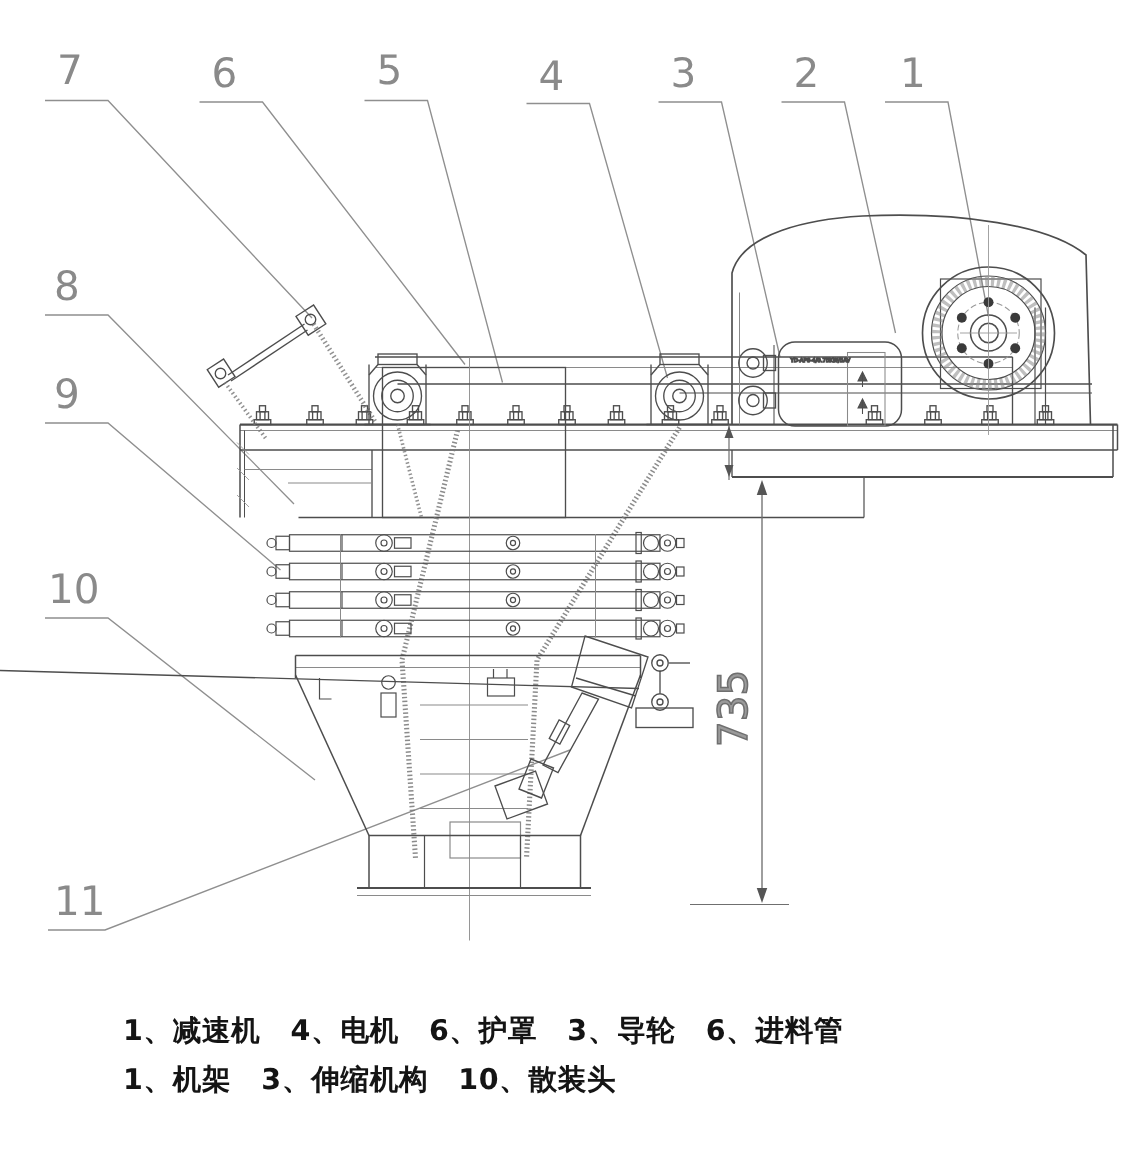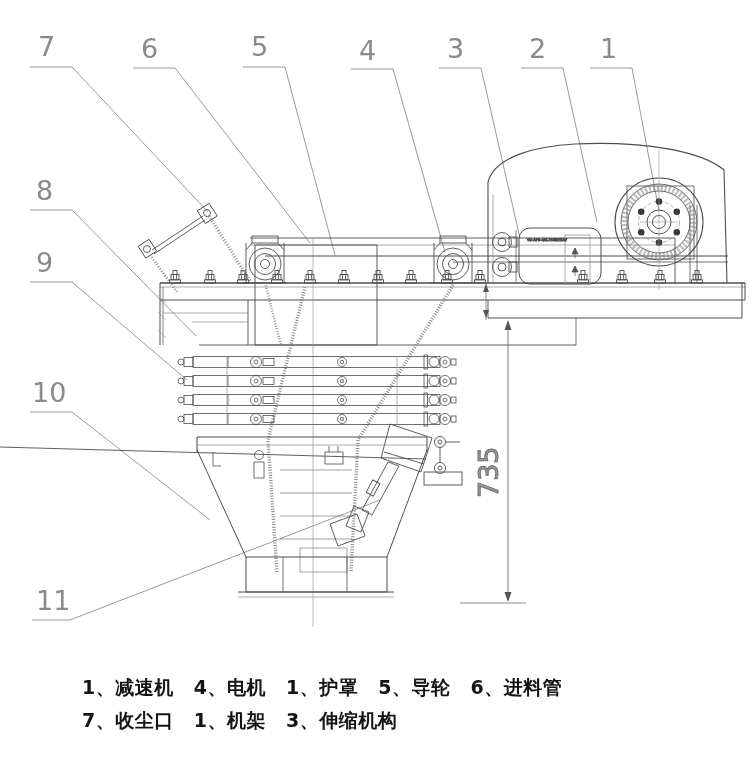--- a/index.html
+++ b/index.html
@@ -277,24 +277,24 @@
     <polygon points="483,292 489,292 486,284" fill="#555" stroke="none"></polygon>
     <polygon points="483,310 489,310 486,318" fill="#555" stroke="none"></polygon>
     <text class="dim" transform="translate(498,498) rotate(-90)">735</text>
   </g>
 </svg>
 
 <div class="legend">
   <div class="row">
     <span>1、减速机</span>
     <span>4、电机</span>
-    <span>1、护罩</span>
-    <span>5、导轮</span>
+    <span>6、护罩</span>
+    <span>3、导轮</span>
     <span>6、进料管</span>
   </div>
   <div class="row">
-    <span>7、收尘口</span>
     <span>1、机架</span>
     <span>3、伸缩机构</span>
+    <span>10、散装头</span>
   </div>
 </div>
 
 </div>
 
 </body></html>

